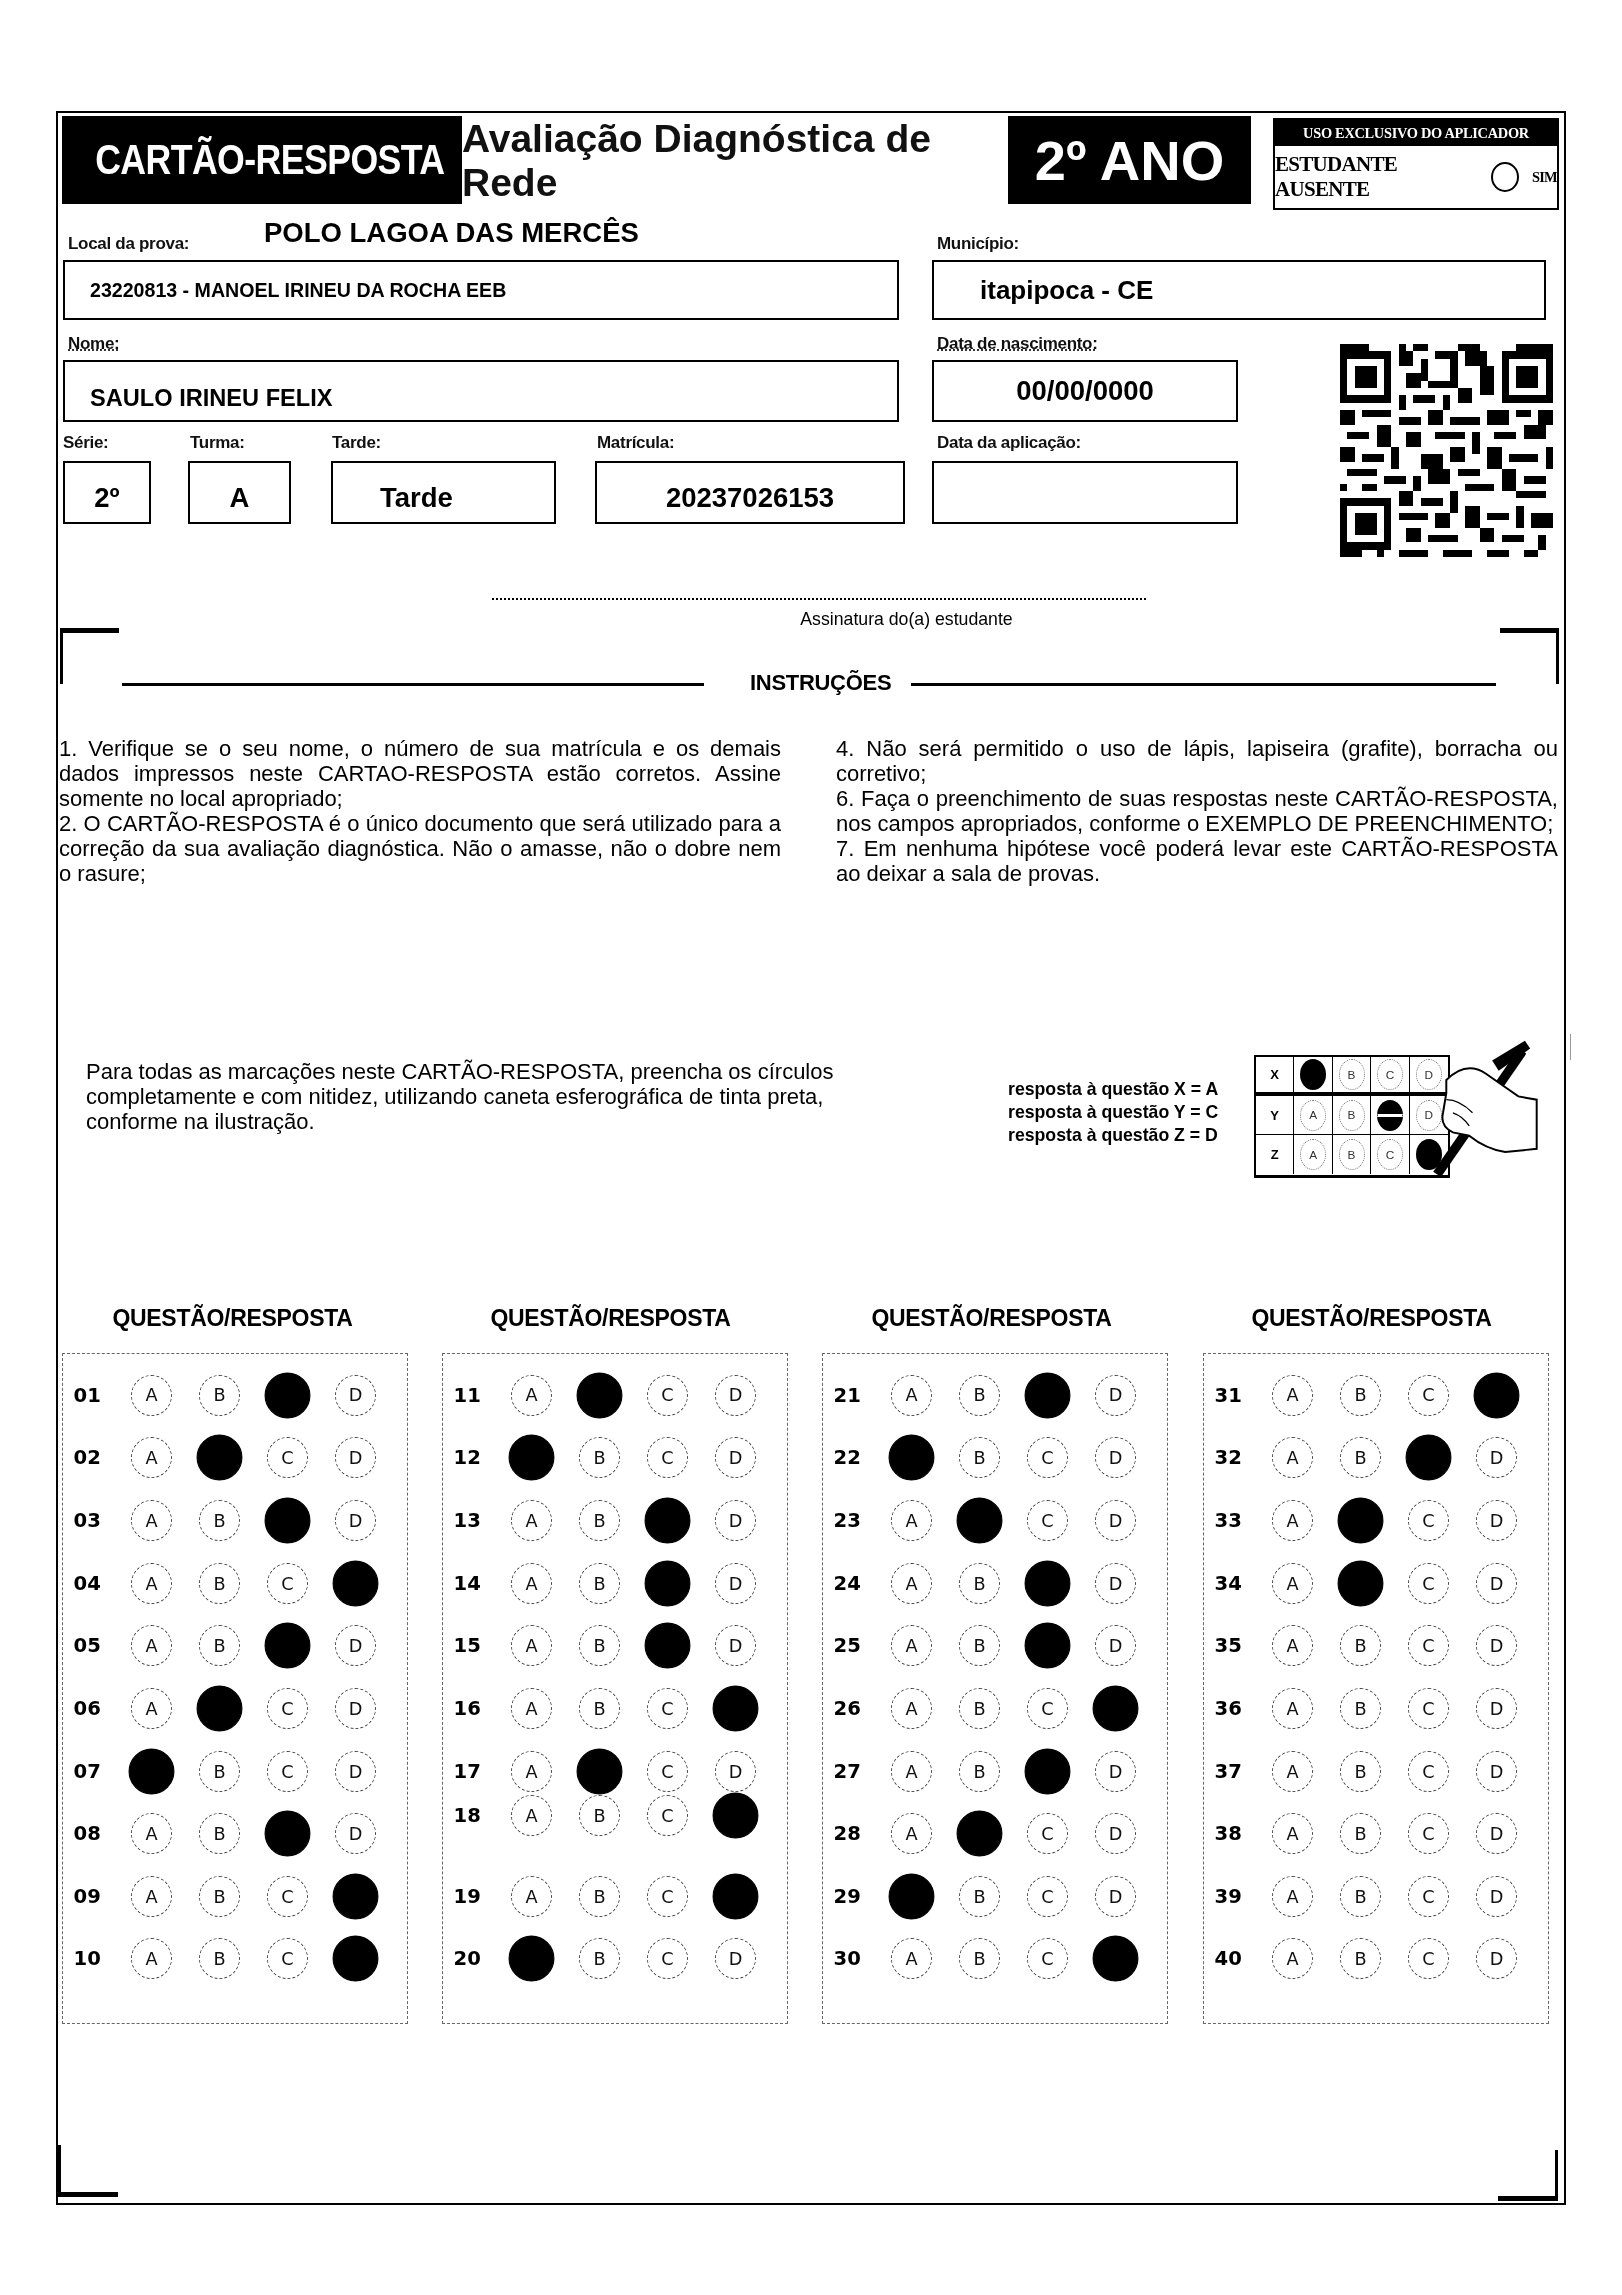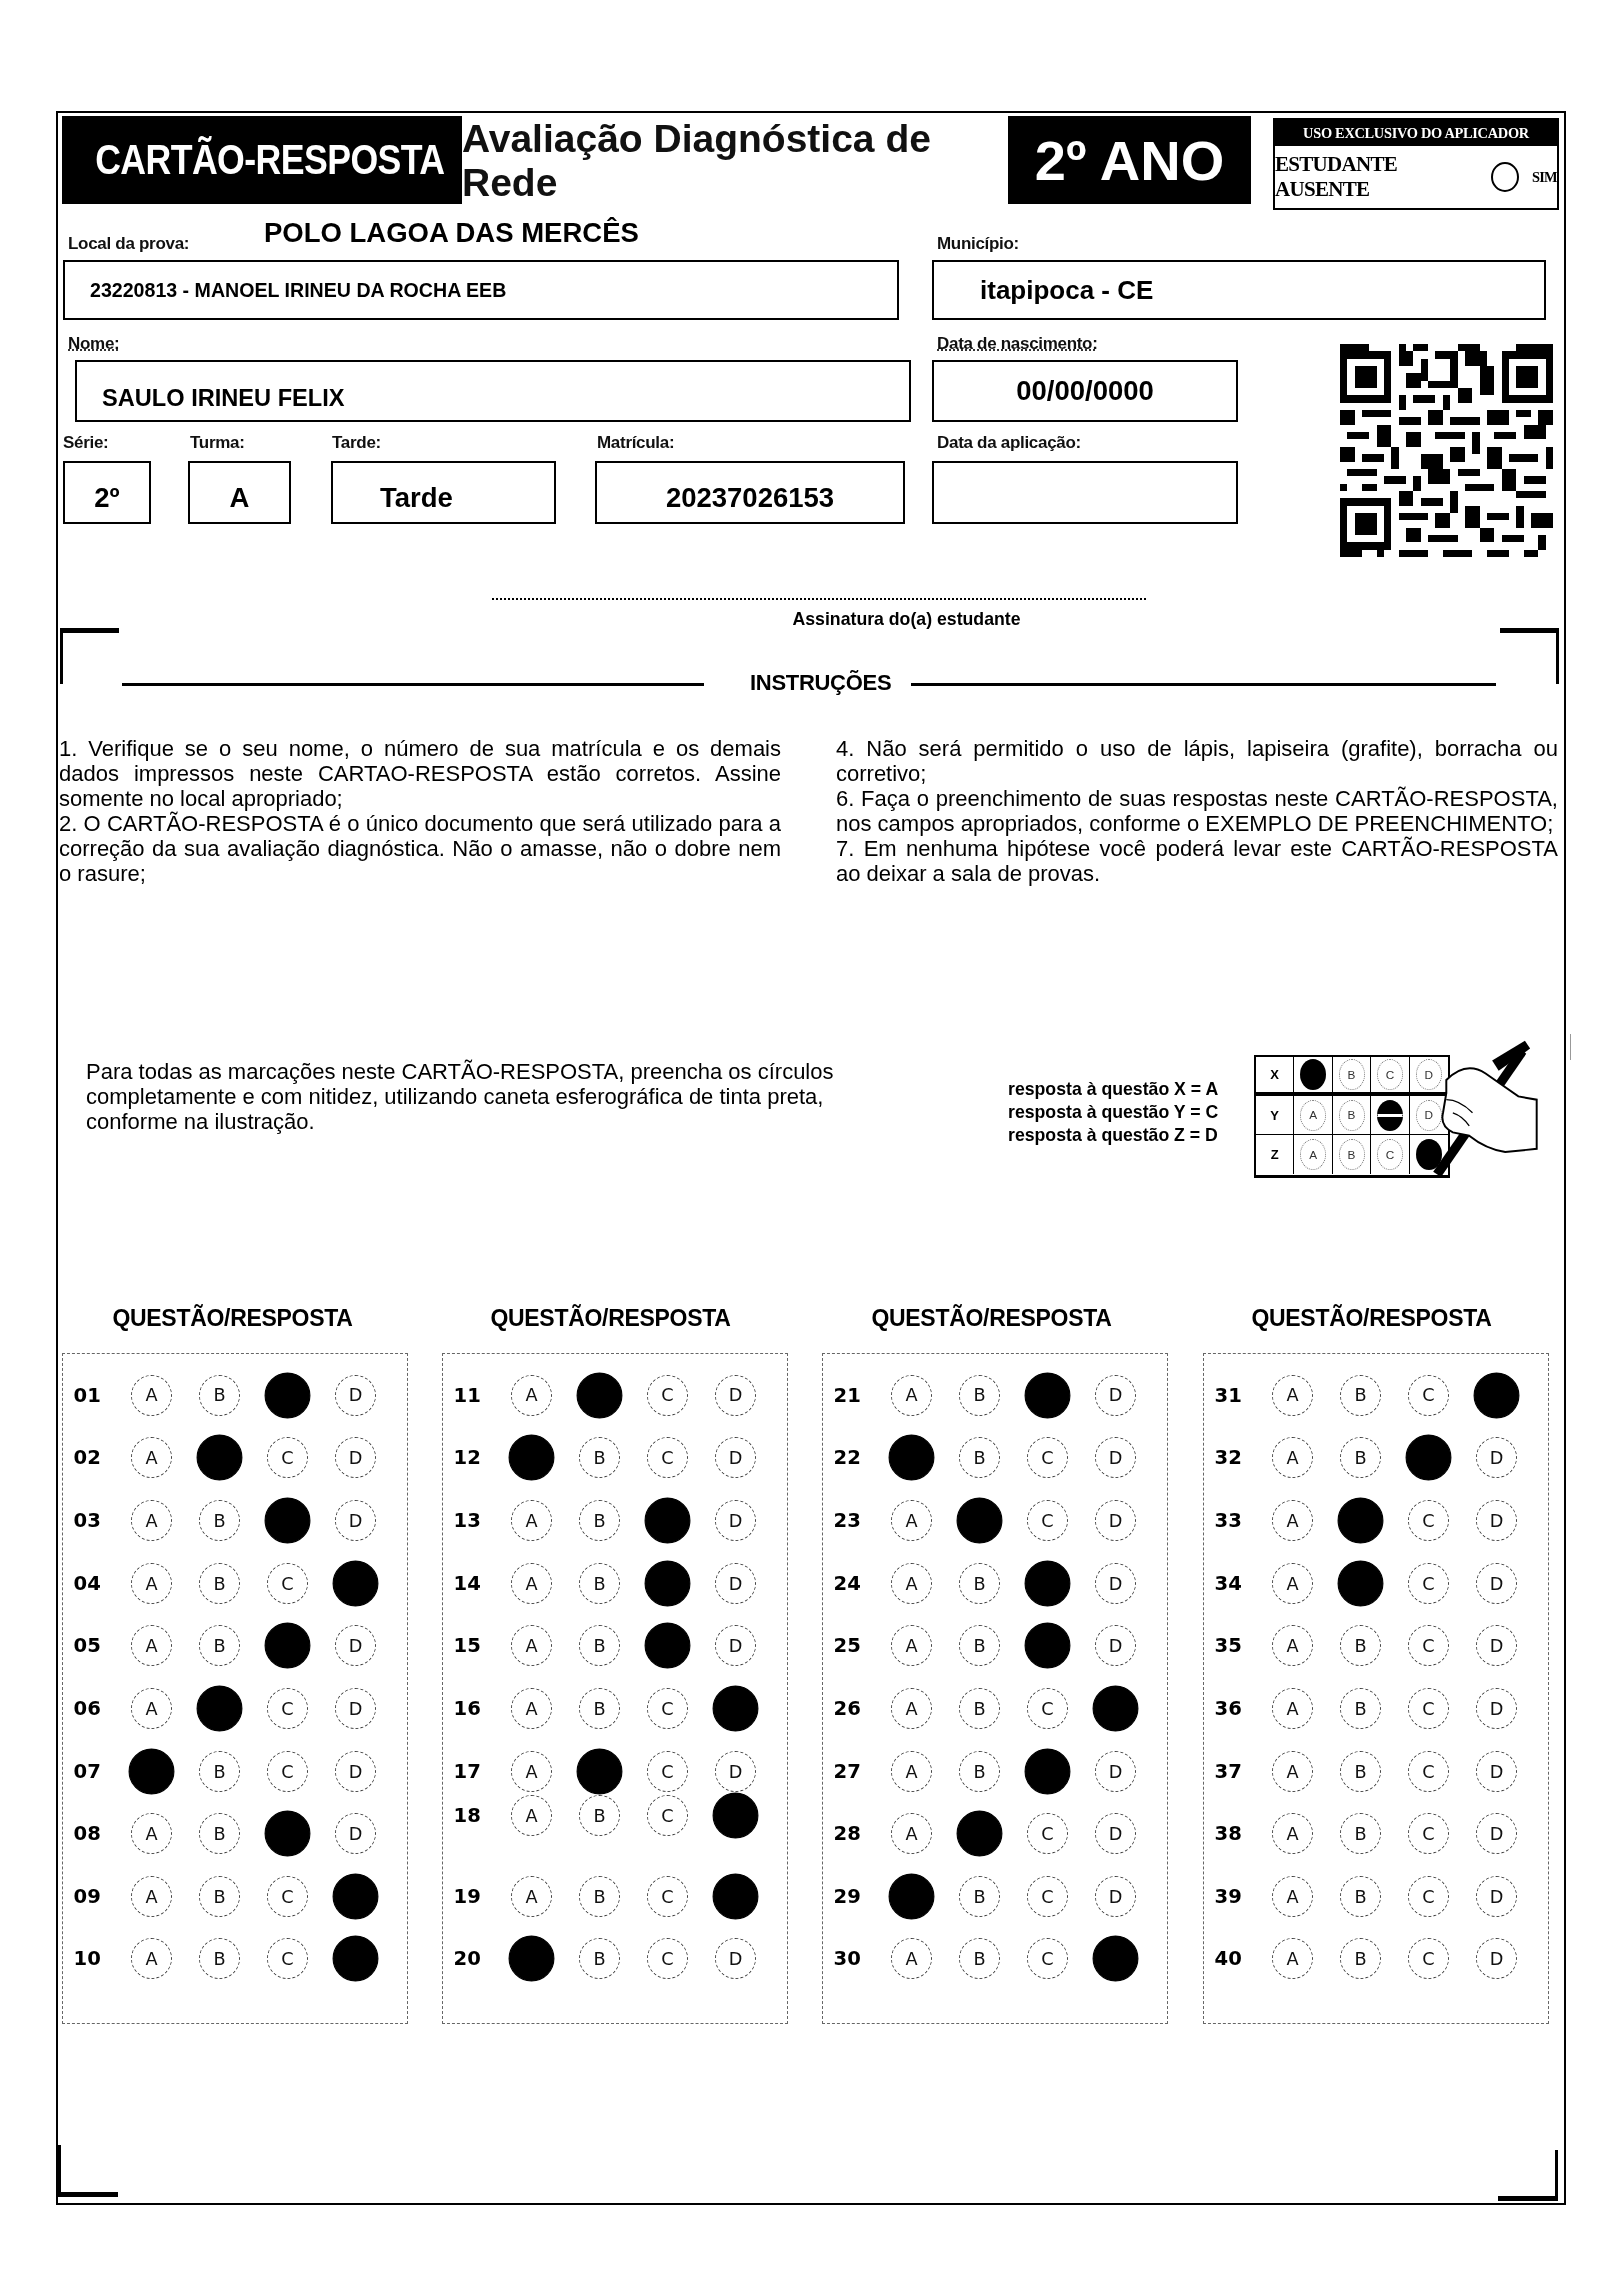--- a/index.html
+++ b/index.html
@@ -23,21 +23,21 @@
 
   .lbl { position: absolute; font-size: 17px; font-weight: bold; color: #111; letter-spacing: -0.3px; }
   .box { position: absolute; border: 2.6px solid #000; display: flex; align-items: center; font-weight: bold; }
   .val-lg { font-size: 27.5px; }
 
   .polo { position: absolute; left: 264px; top: 217px; font-size: 27.5px; font-weight: bold; }
 
   .qr { position: absolute; left: 1340px; top: 344px; width: 213px; height: 213px; }
 
   .sig-line { position: absolute; left: 492px; top: 598px; width: 654px; border-top: 2.6px dotted #000; }
-  .sig-lbl { position: absolute; left: 0; width: 100%; top: 609px; text-align: center; font-size: 17.7px; font-weight: bold; padding-left: 0; }
+  .sig-lbl { position: absolute; left: 0; width: 100%; top: 609px; text-align: center; font-size: 17.7px; font-weight: normal; padding-left: 0; }
   .sig-lbl span { display: inline-block; margin-left: 0; }
 
   .corner { position: absolute; width: 59px; height: 59px; }
   .c-tl { left: 60px; top: 628px; border-left: 3.3px solid #000; border-top: 5.2px solid #000; width: 59px; height: 56px; }
   .c-tr { left: 1500px; top: 628px; border-right: 3.3px solid #000; border-top: 5.2px solid #000; width: 59px; height: 56px; }
   .c-bl { left: 58px; top: 2145px; border-left: 3.3px solid #000; border-bottom: 5.2px solid #000; width: 60px; height: 52px; }
   .c-br { left: 1498px; top: 2150px; border-right: 3.3px solid #000; border-bottom: 5.2px solid #000; width: 60px; height: 51px; }
 
   .instr-rule { position: absolute; top: 683px; height: 2.6px; background: #000; }
   .instr-title { position: absolute; top: 670px; left: 0; width: 100%; text-align: center; font-size: 22px; font-weight: bold; letter-spacing: -0.3px; }
@@ -94,21 +94,21 @@
 <div class="box" style="left:63px; top:260px; width:836px; height:60px; padding-left:25px; font-size:19.6px;">
   <span>23220813 - MANOEL IRINEU DA ROCHA EEB</span>
 </div>
 
 <div class="lbl" style="left:937px; top:234px;">Município:</div>
 <div class="box" style="left:932px; top:260px; width:614px; height:60px; padding-left:46px; font-size:26px;">
   <span>itapipoca - CE</span>
 </div>
 
 <div class="lbl" style="left:68px; top:334px; text-decoration: underline dotted;">Nome:</div>
-<div class="box" style="left:63px; top:360px; width:836px; height:62px; padding-left:25px; padding-top:14.4px; font-size:23.6px;margin-left:12px;">
+<div class="box" style="left:63px; top:360px; width:836px; height:62px; padding-left:25px; padding-top:14.4px; font-size:23.6px;">
   <span>SAULO IRINEU FELIX</span>
 </div>
 
 <div class="lbl" style="left:937px; top:334px; text-decoration: underline dotted;">Data de nascimento:</div>
 <div class="box" style="left:932px; top:360px; width:306px; height:62px; justify-content:center;">
   <span class="val-lg">00/00/0000</span>
 </div>
 
 <div class="lbl" style="left:63px; top:433px;">Série:</div>
 <div class="box" style="left:63px; top:461px; width:88px; height:63px; justify-content:center; padding-top:11.8px;">

